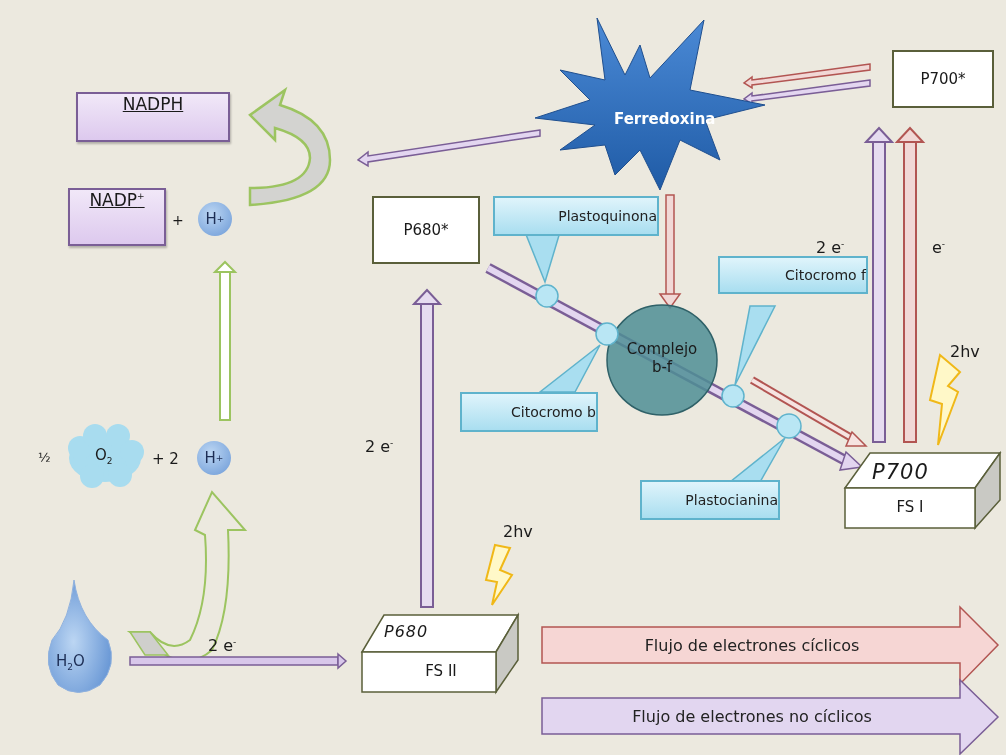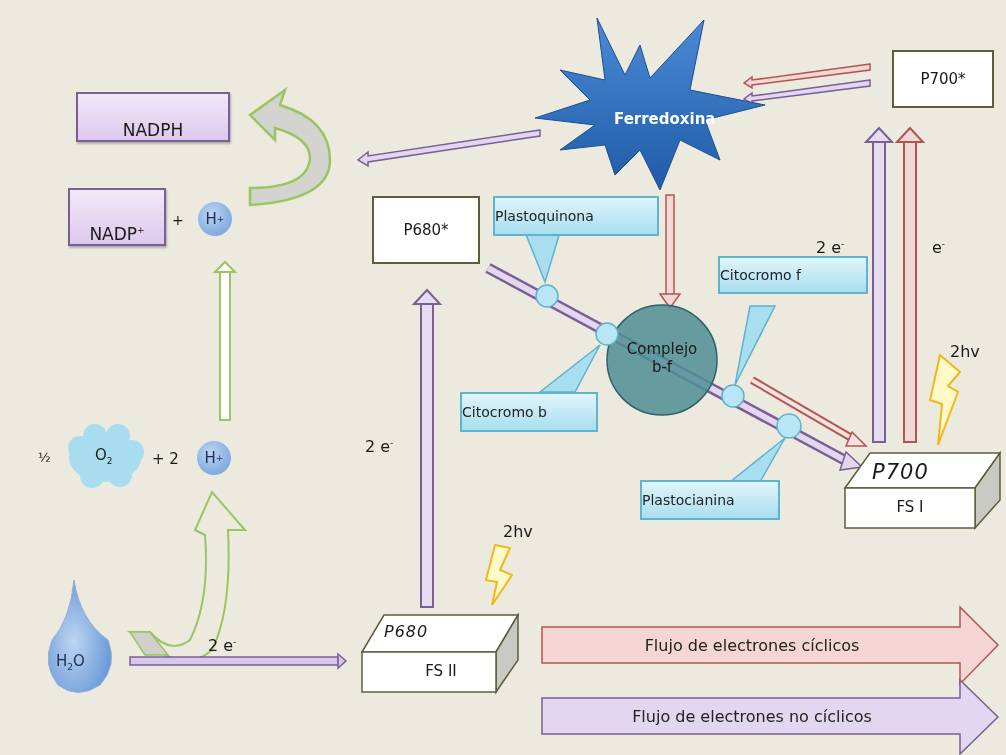--- a/index.html
+++ b/index.html
@@ -1,20 +1,20 @@
 <!DOCTYPE html>
 <html><head>
 <meta charset="utf-8">
 <style>
   html,body{margin:0;padding:0;}
   body{width:1006px;height:755px;background:#ece9df;position:relative;overflow:hidden;font-family:"DejaVu Sans",sans-serif;color:#1a1a1a;}
   svg.layer{position:absolute;left:0;top:0;}
   .box{position:absolute;background:#fff;border:2px solid #5a5f3a;display:flex;align-items:center;justify-content:center;font-size:15px;}
-  .pbox{position:absolute;background:linear-gradient(#f1e8f8,#ddc9ee);border:2px solid #7a5e96;display:flex;align-items:flex-end;justify-content:center;font-size:17px;box-shadow:1px 2px 2px rgba(0,0,0,0.25);}
-  .callout{position:absolute;background:linear-gradient(#dff4fb,#a9def0);border:2px solid #5fb3cc;display:flex;align-items:center;justify-content:flex-start;font-size:14px;color:#222;}
+  .pbox{position:absolute;background:linear-gradient(#f1e8f8,#ddc9ee);border:2px solid #7a5e96;display:flex;align-items:flex-start;justify-content:center;font-size:17px;box-shadow:1px 2px 2px rgba(0,0,0,0.25);text-decoration:underline;}
+  .callout{position:absolute;background:linear-gradient(#dff4fb,#a9def0);border:2px solid #5fb3cc;display:flex;align-items:center;justify-content:flex-end;font-size:14px;color:#222;}
   .lbl{position:absolute;font-size:16px;white-space:nowrap;}
   .hplus{position:absolute;width:34px;height:34px;border-radius:50%;background:radial-gradient(circle at 40% 35%,#bcd6f3,#6b99d6);display:flex;align-items:center;justify-content:center;font-size:15px;color:#1d2e55;}
   .flow{position:absolute;display:flex;align-items:center;justify-content:center;font-size:16px;color:#222;}
   sup{font-size:9px;}
   sub{font-size:9px;}
 </style>
 </head>
 <body>
 
 <svg class="layer" width="1006" height="755">

